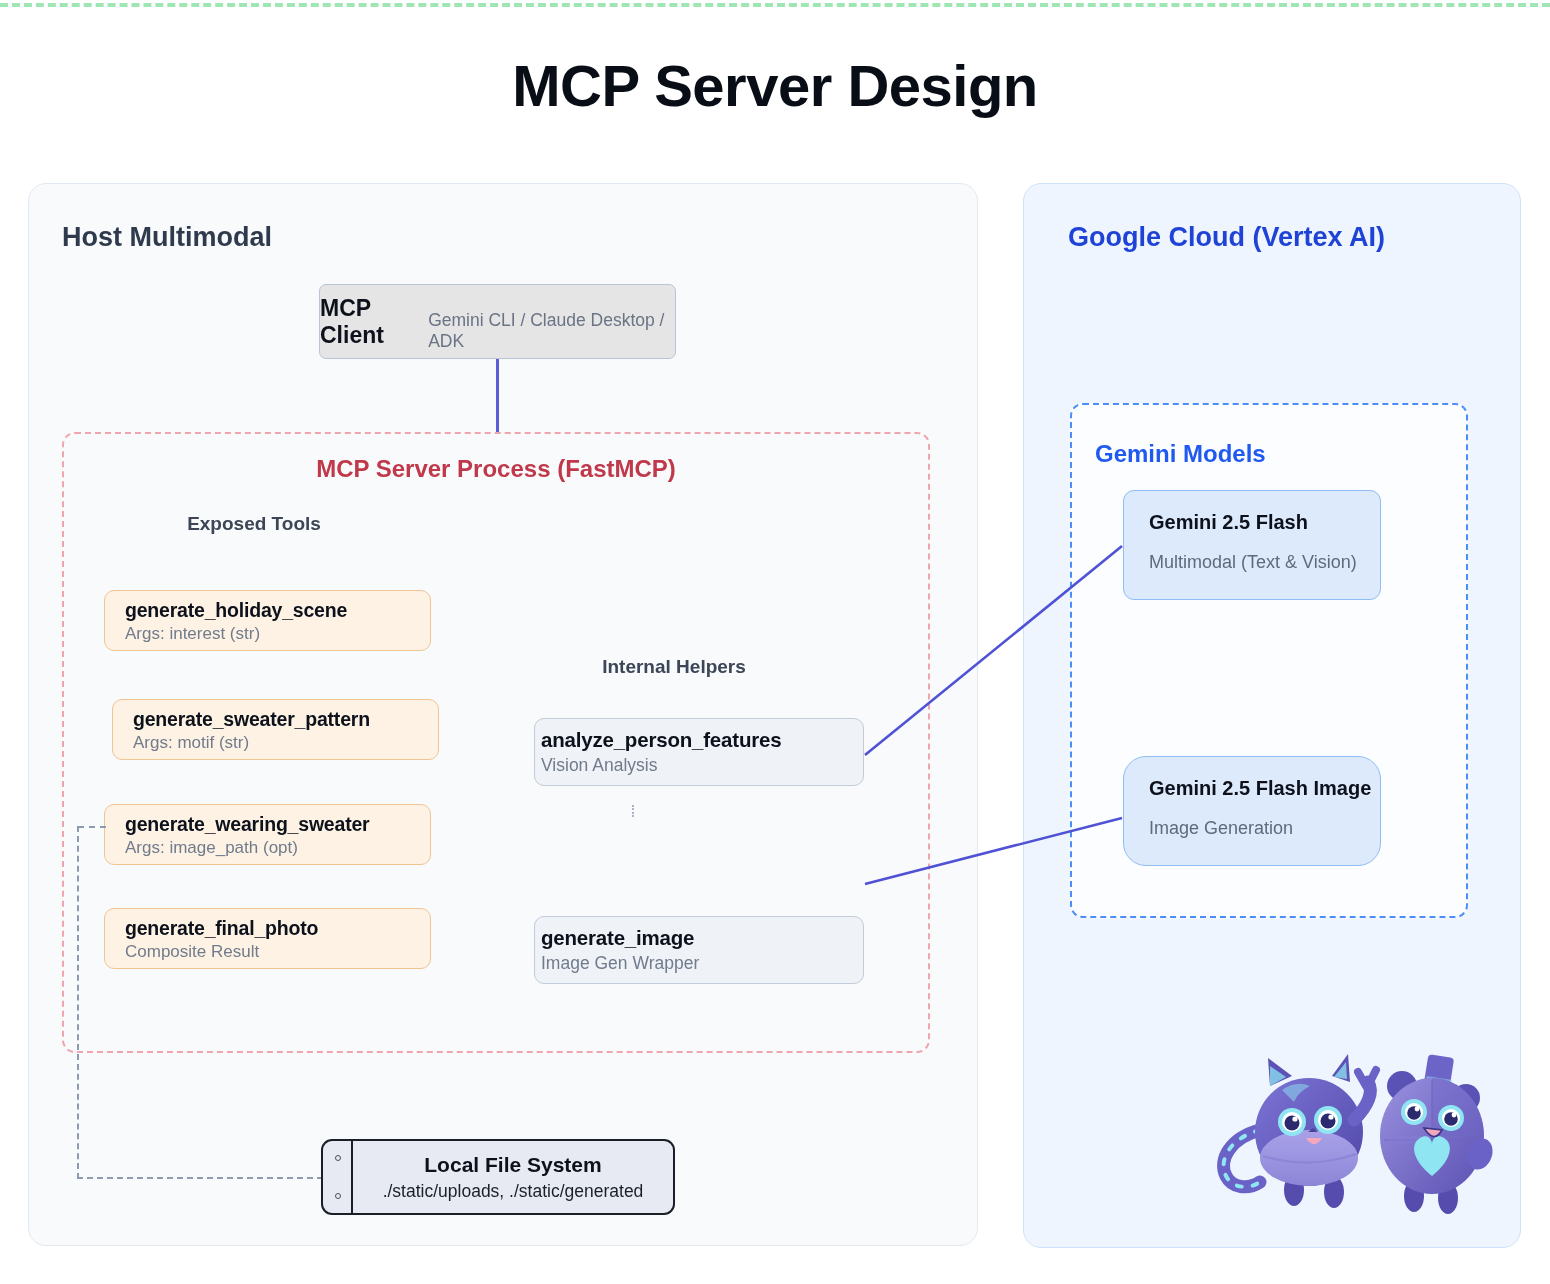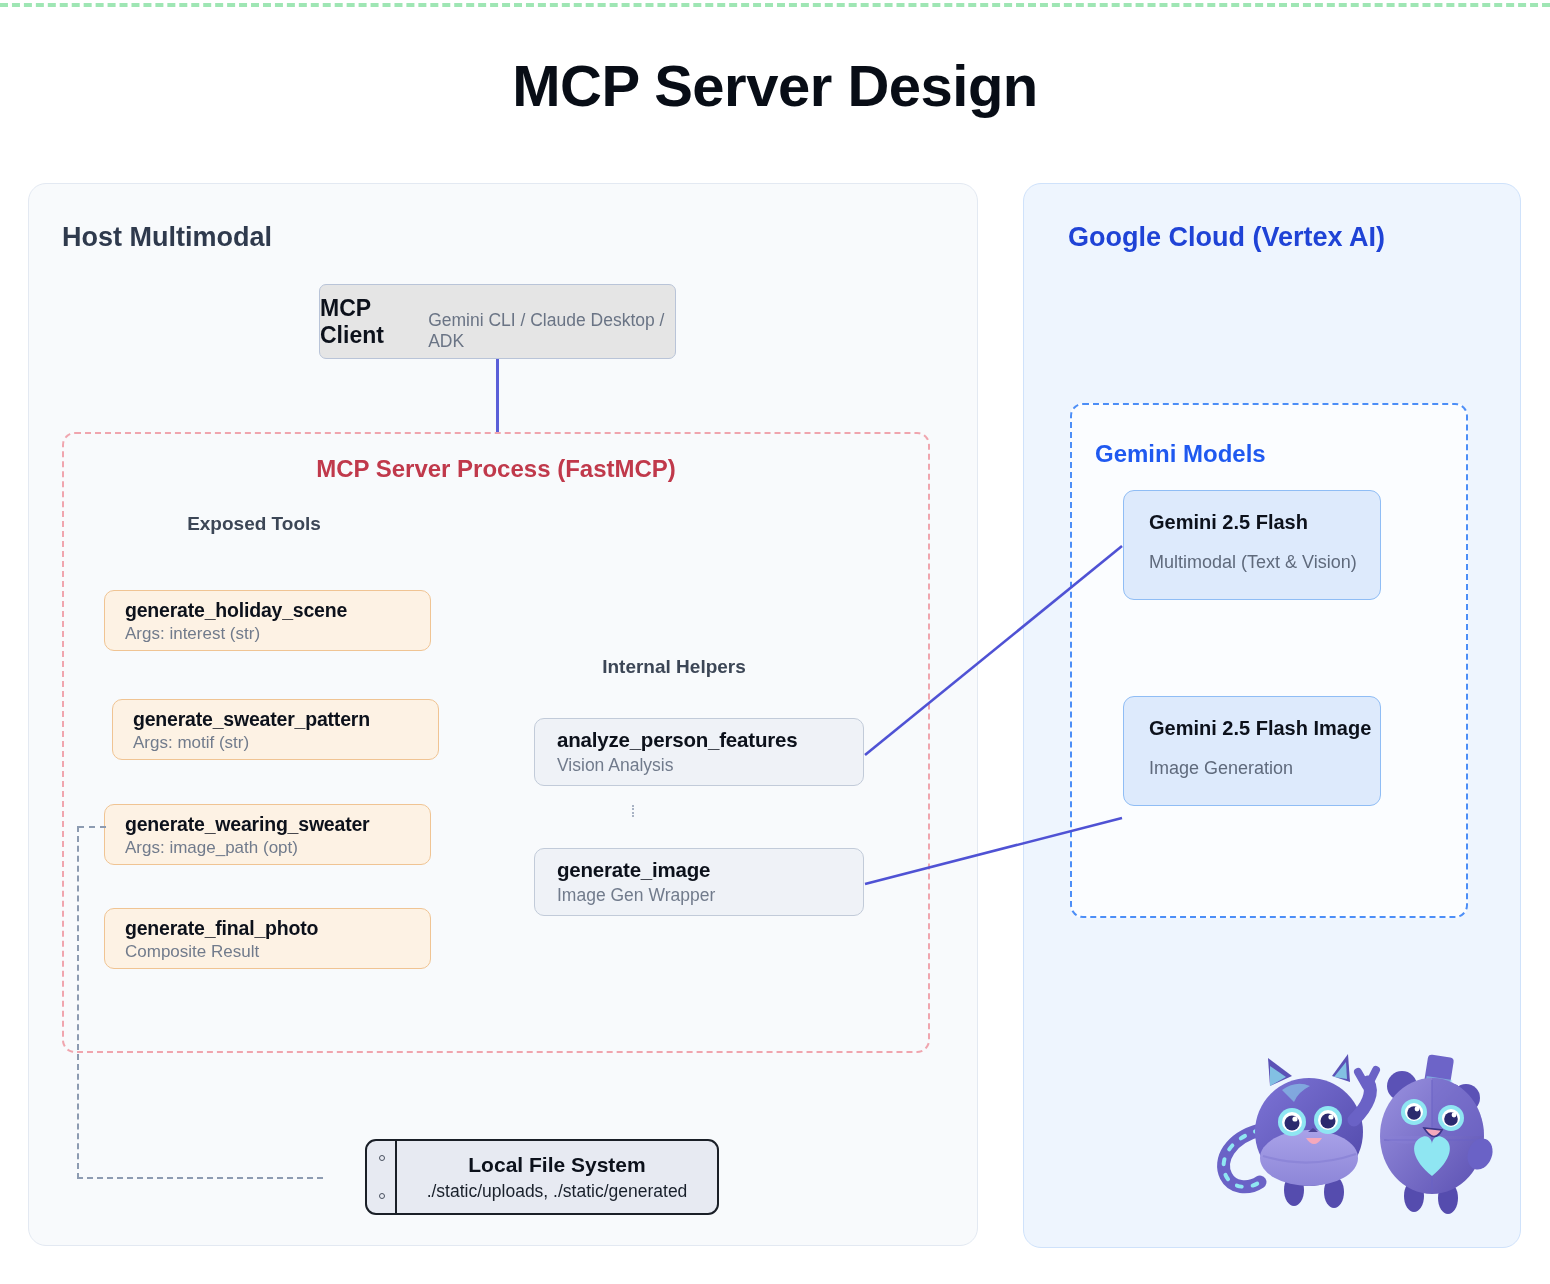--- a/index.html
+++ b/index.html
@@ -99,26 +99,26 @@
   #tool-1 { top: 699px; margin-left: 8px; }
   #tool-2 { top: 804px; }
   #tool-3 { top: 908px; }
 
   
   .helper-card {
     position: absolute; left: 534px; width: 330px; height: 68px;
     background: #eff2f7;
     border: 1.4px solid #c2cbd9;
     border-radius: 10px;
-    padding: 9px 0 0 22px;
+    padding: 9px 0 0 6px;
   }
   .helper-card .node-title { font-size: 20.5px; font-weight: bold; color: #0c111b; letter-spacing: -0.2px;}
   .helper-card .node-sub { font-size: 17.5px; color: #717b8c; margin-top: 3px; }
   #helper-0 { top: 718px; }
-  #helper-1 { top: 848px; }
+  #helper-1 { top: 916px; }
 
   
   #helper-stub {
     position: absolute; left: 632px; top: 805px;
     width: 2px; height: 12px;
     border-left: 2px dotted #a9b3c4;
   }
 
   
   #gemini-box {
@@ -134,30 +134,29 @@
   .model-card {
     position: absolute; left: 1123px; width: 258px; height: 110px;
     background: #ddeafc;
     border: 1.5px solid #8fbdf5;
     border-radius: 11px;
     padding: 20px 0 0 25px;
   }
   .model-card .node-title { font-size: 20px; font-weight: bold; color: #0c111b; }
   .model-card .node-sub { font-size: 18px; color: #5f6a7c; margin-top: 18px; }
   #model-0 { top: 490px; }
-  #model-1 { top: 696px; }
+  #model-1 { top: 756px; border-radius: 23px; }
 
   
   #lfs-node {
     position: absolute; left: 321px; top: 1139px; width: 354px; height: 76px;
     background: #e7eaf2;
     border: 2.2px solid #1a1f27;
     border-radius: 11px;
     overflow: hidden;
-    margin-left: 44px;
   }
   #lfs-strip {
     position: absolute; left: 0; top: 0; width: 30px; height: 100%;
     border-right: 2.2px solid #1a1f27;
   }
   .lfs-screw {
     position: absolute; left: 12px; width: 6px; height: 6px;
     border-radius: 50%; border: 1.4px solid #4a5160; background: #e7eaf2;
   }
   #lfs-screw-top { top: 14px; }

